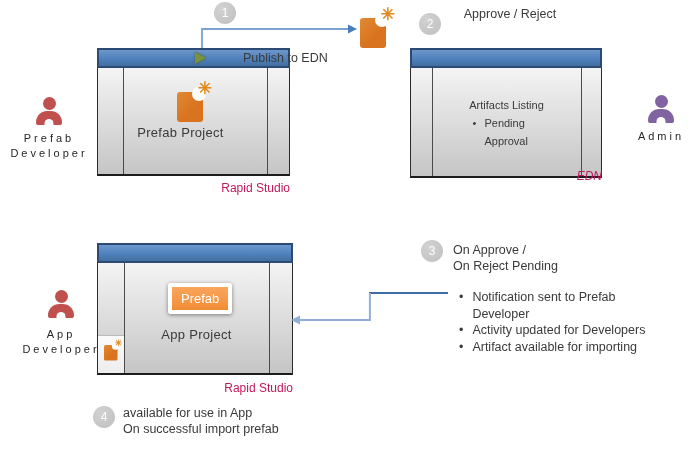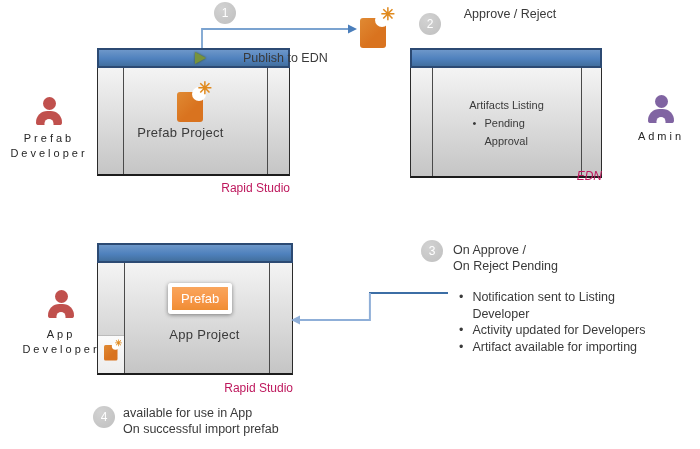--- a/index.html
+++ b/index.html
@@ -167,37 +167,37 @@
   <div class="winbody">
     <div class="vline" style="left:26px;"></div>
     <div class="vline" style="left:171px;"></div>
     <div class="white-cell" style="left:0; top:72px; width:26px; height:40px;"></div>
     <div class="doc small" style="left:6px; top:82px;">
       <span class="sheet"></span>
       <span class="bite"></span>
       <span class="star">✳</span>
     </div>
     <div class="prefab-btn" style="left:70px; top:20px;">Prefab</div>
-    <div class="wlabel" style="left:26px; top:64px; width:145px;margin-left:8px;">App Project</div>
+    <div class="wlabel" style="left:26px; top:64px; width:145px;">App Project</div>
   </div>
 </div>
 <div class="caption" style="left:97px; top:381px; width:196px;">Rapid Studio</div>
 
 <div class="circle" style="left:421px; top:240px;">
   <span>3</span>
 </div>
 <div class="steplabel" style="left:453px; top:242px;">
   <div>On Approve /</div>
   <div>On Reject Pending</div>
 </div>
 
 <div class="bullets" style="left:459px; top:289px;">
   <div class="brow">
     <span class="dot">•</span>
-    <span class="btext">Notification sent to Listing Developer</span>
+    <span class="btext">Notification sent to Prefab Developer</span>
   </div>
   <div class="brow">
     <span class="dot">•</span>
     <span class="btext">Activity updated for Developers</span>
   </div>
   <div class="brow">
     <span class="dot">•</span>
     <span class="btext">Artifact available for importing</span>
   </div>
 </div>

